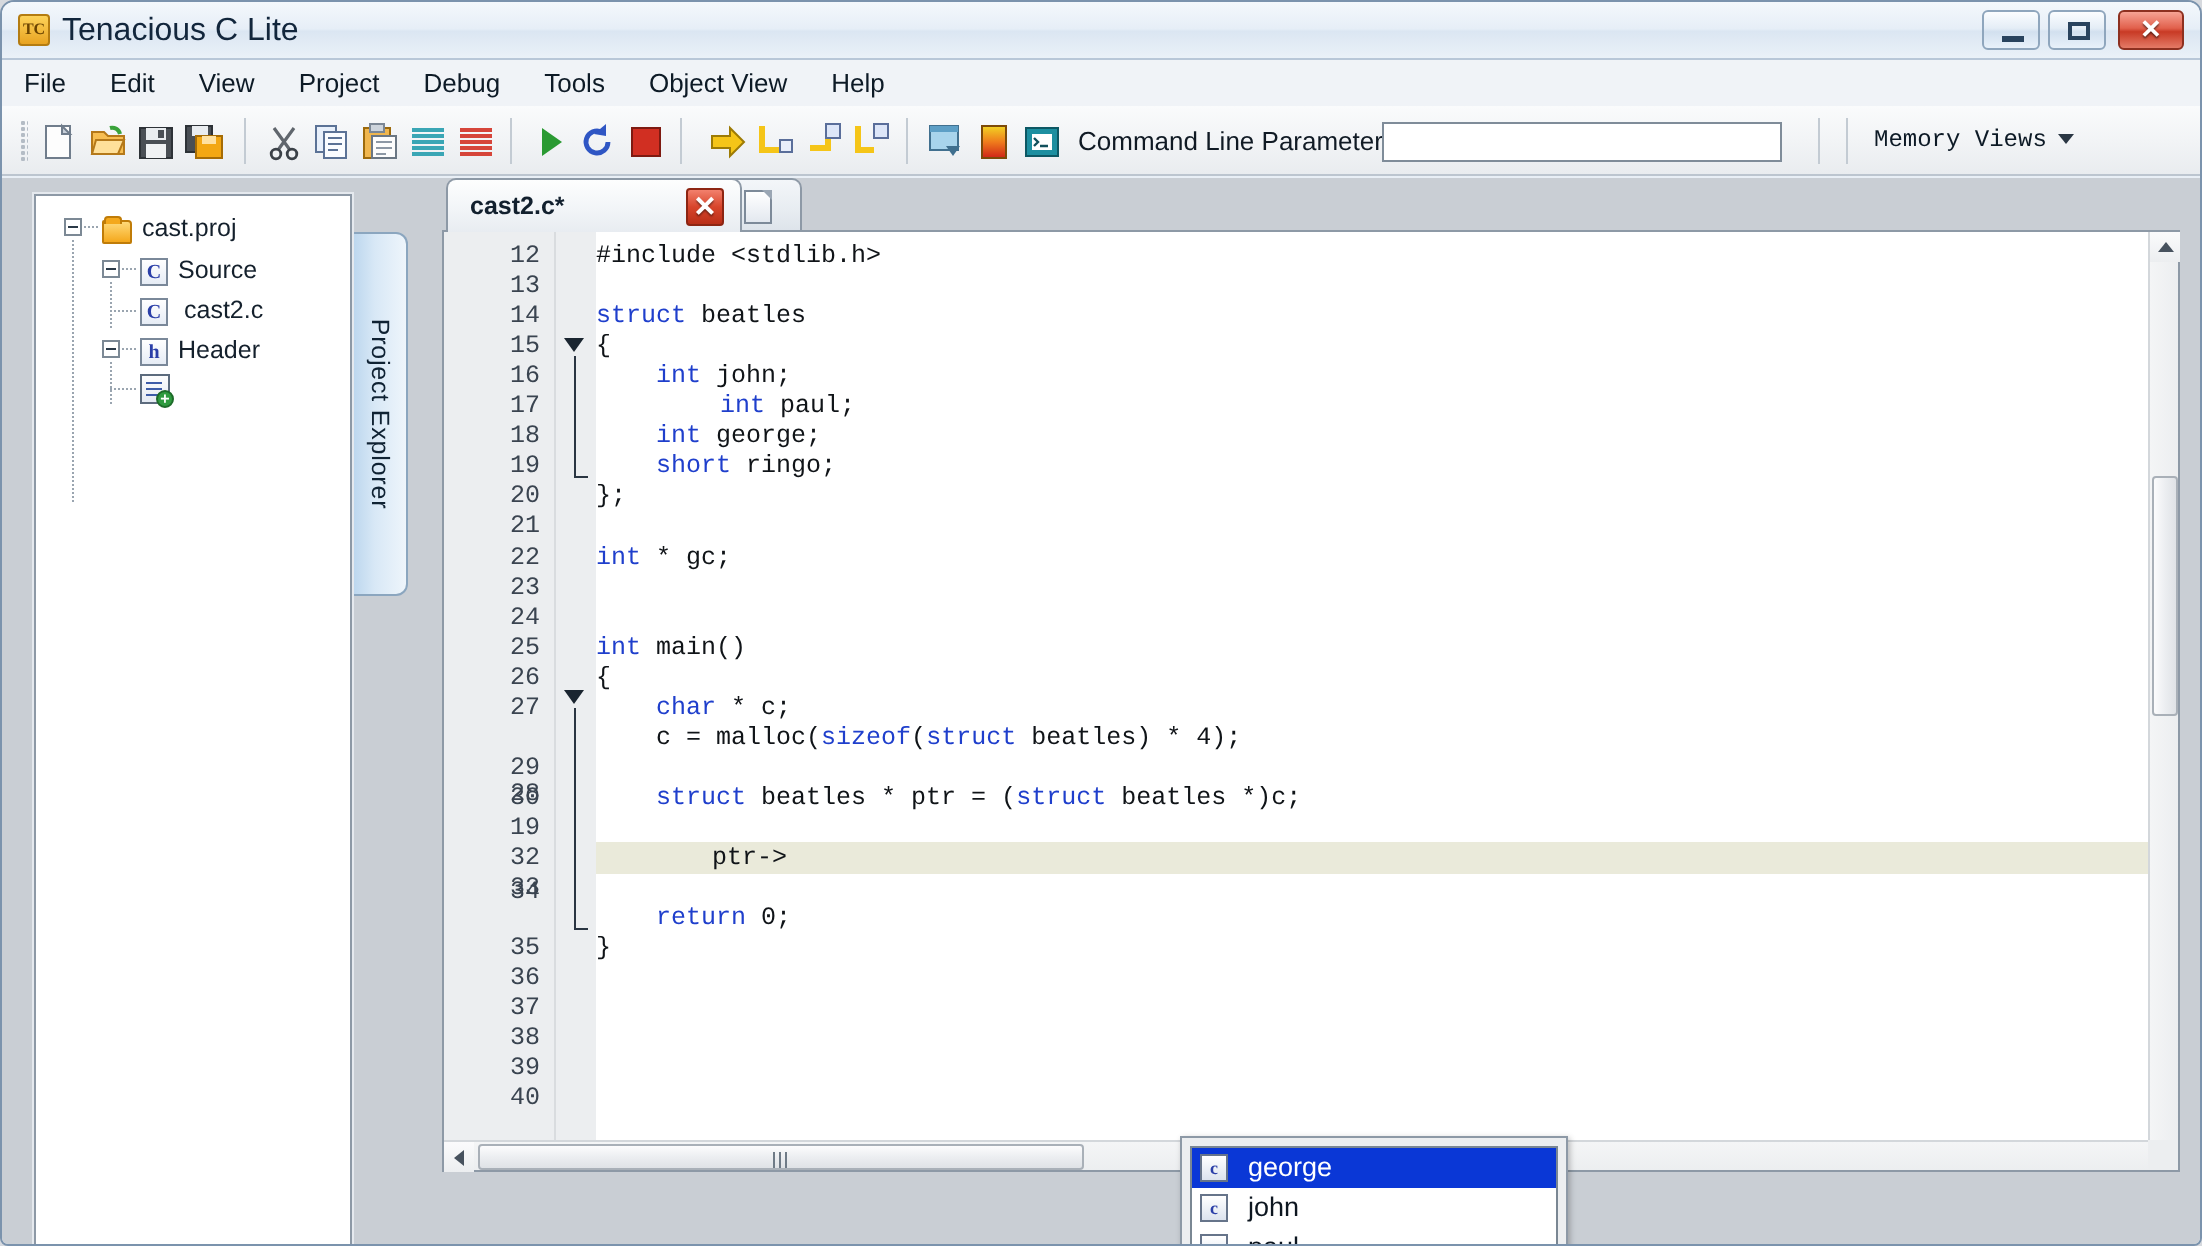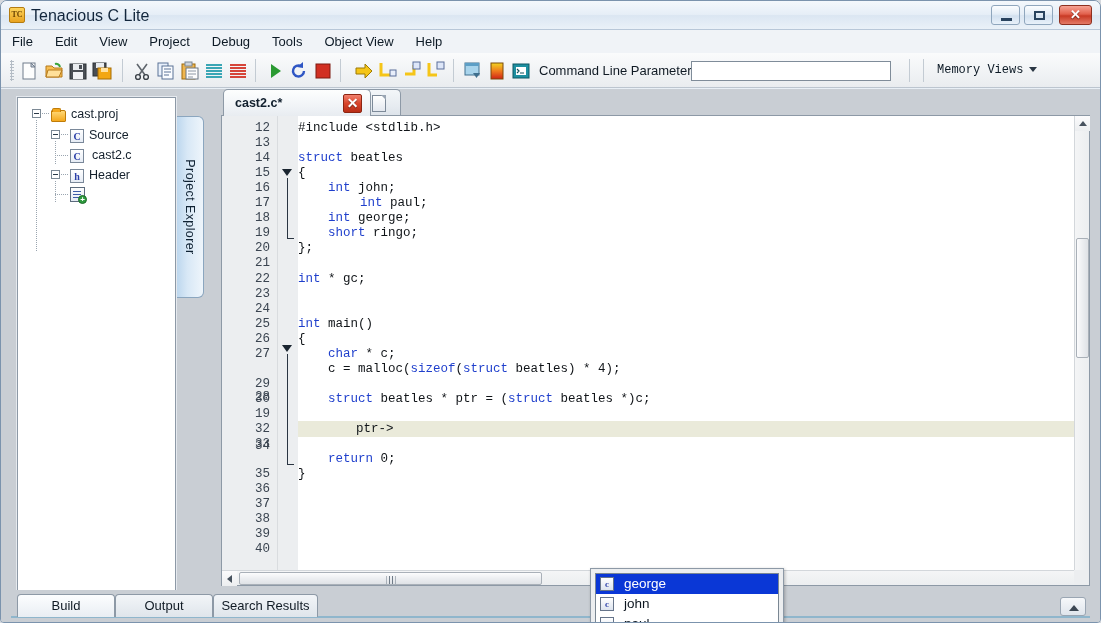--- a/index.html
+++ b/index.html
@@ -674,24 +674,15 @@
               <span class="tri-left"></span>
             </div>
           <div class="sb-thumb" id="hthumb" style="left:17px; top:1px; width:303px; height:13px">
               <span class="grip2"></span>
             </div>
         </div>
         <div id="corner-sq"></div>
       </div>
     </div>
 
-    <div id="bottomtabs">
-      <div id="bt-band"></div>
-      <div class="btab active" style="left:16px; width:98px">Build</div>
-      <div class="btab inactive" style="left:114px; width:98px">Output</div>
-      <div class="btab inactive" style="left:212px; width:105px">Search Results</div>
-      <div id="collapsebtn">
-          <span class="tri"></span>
-        </div>
-    </div>
 
   </div>
 </div>
 
 </body></html>

